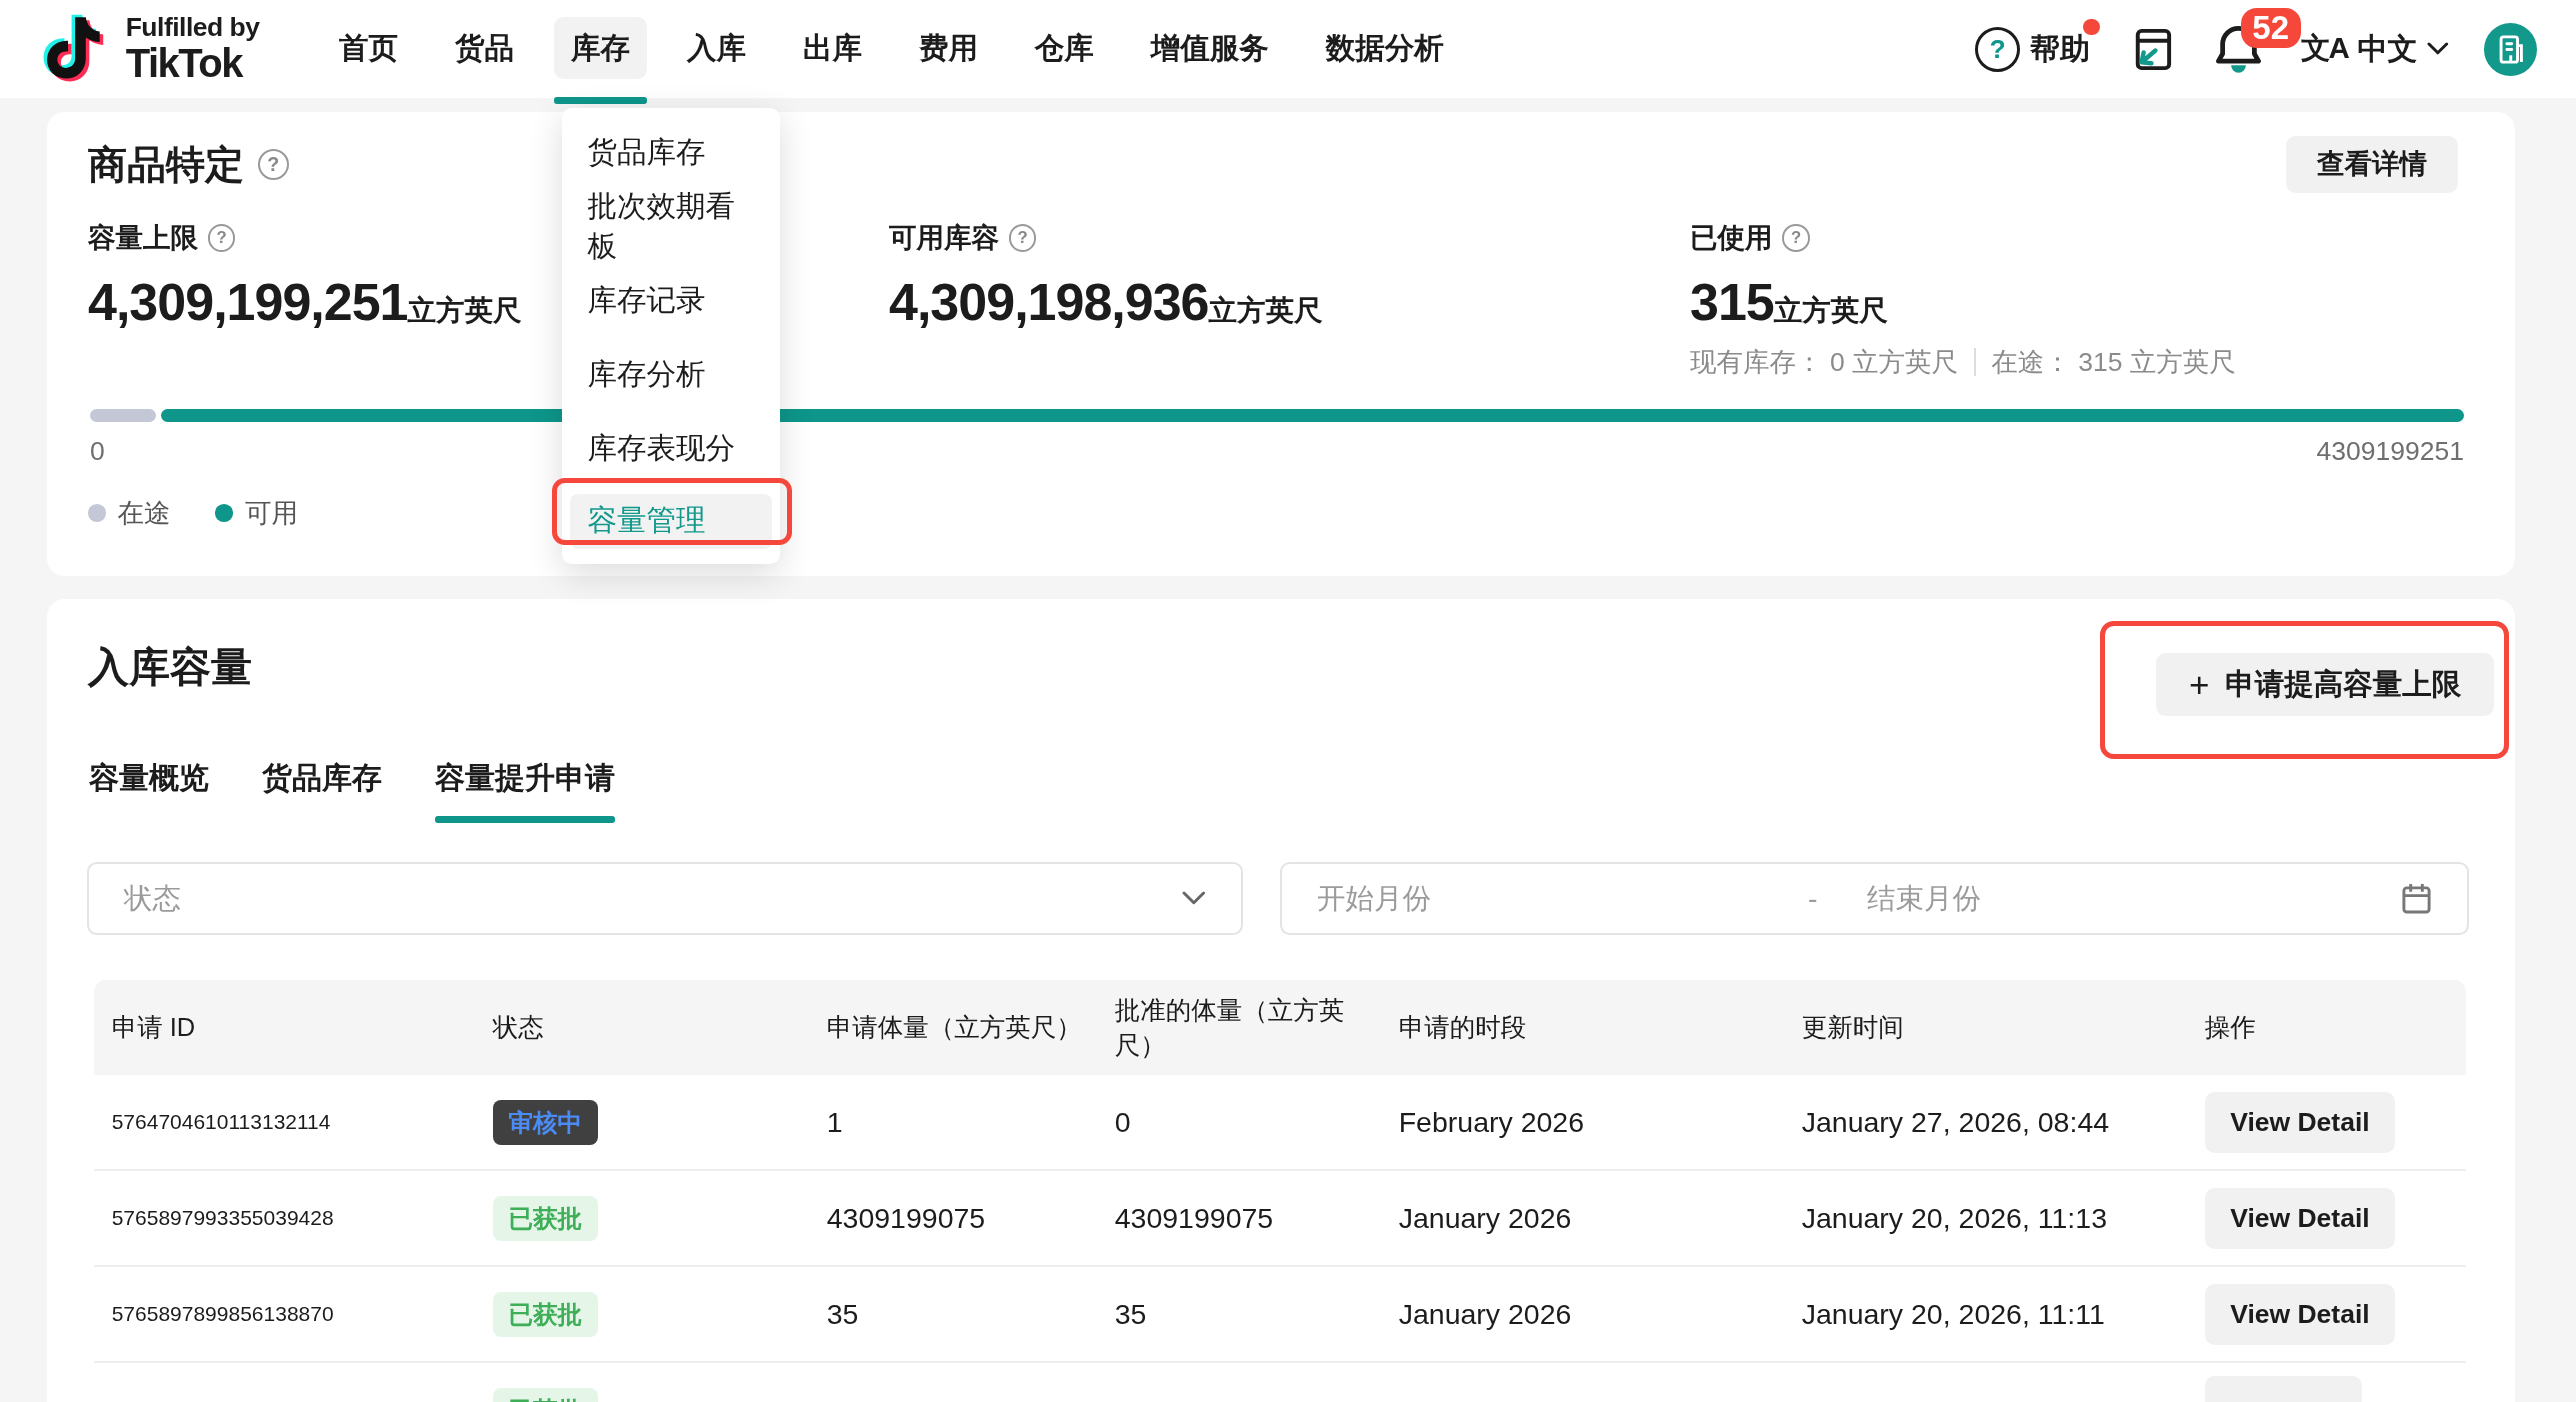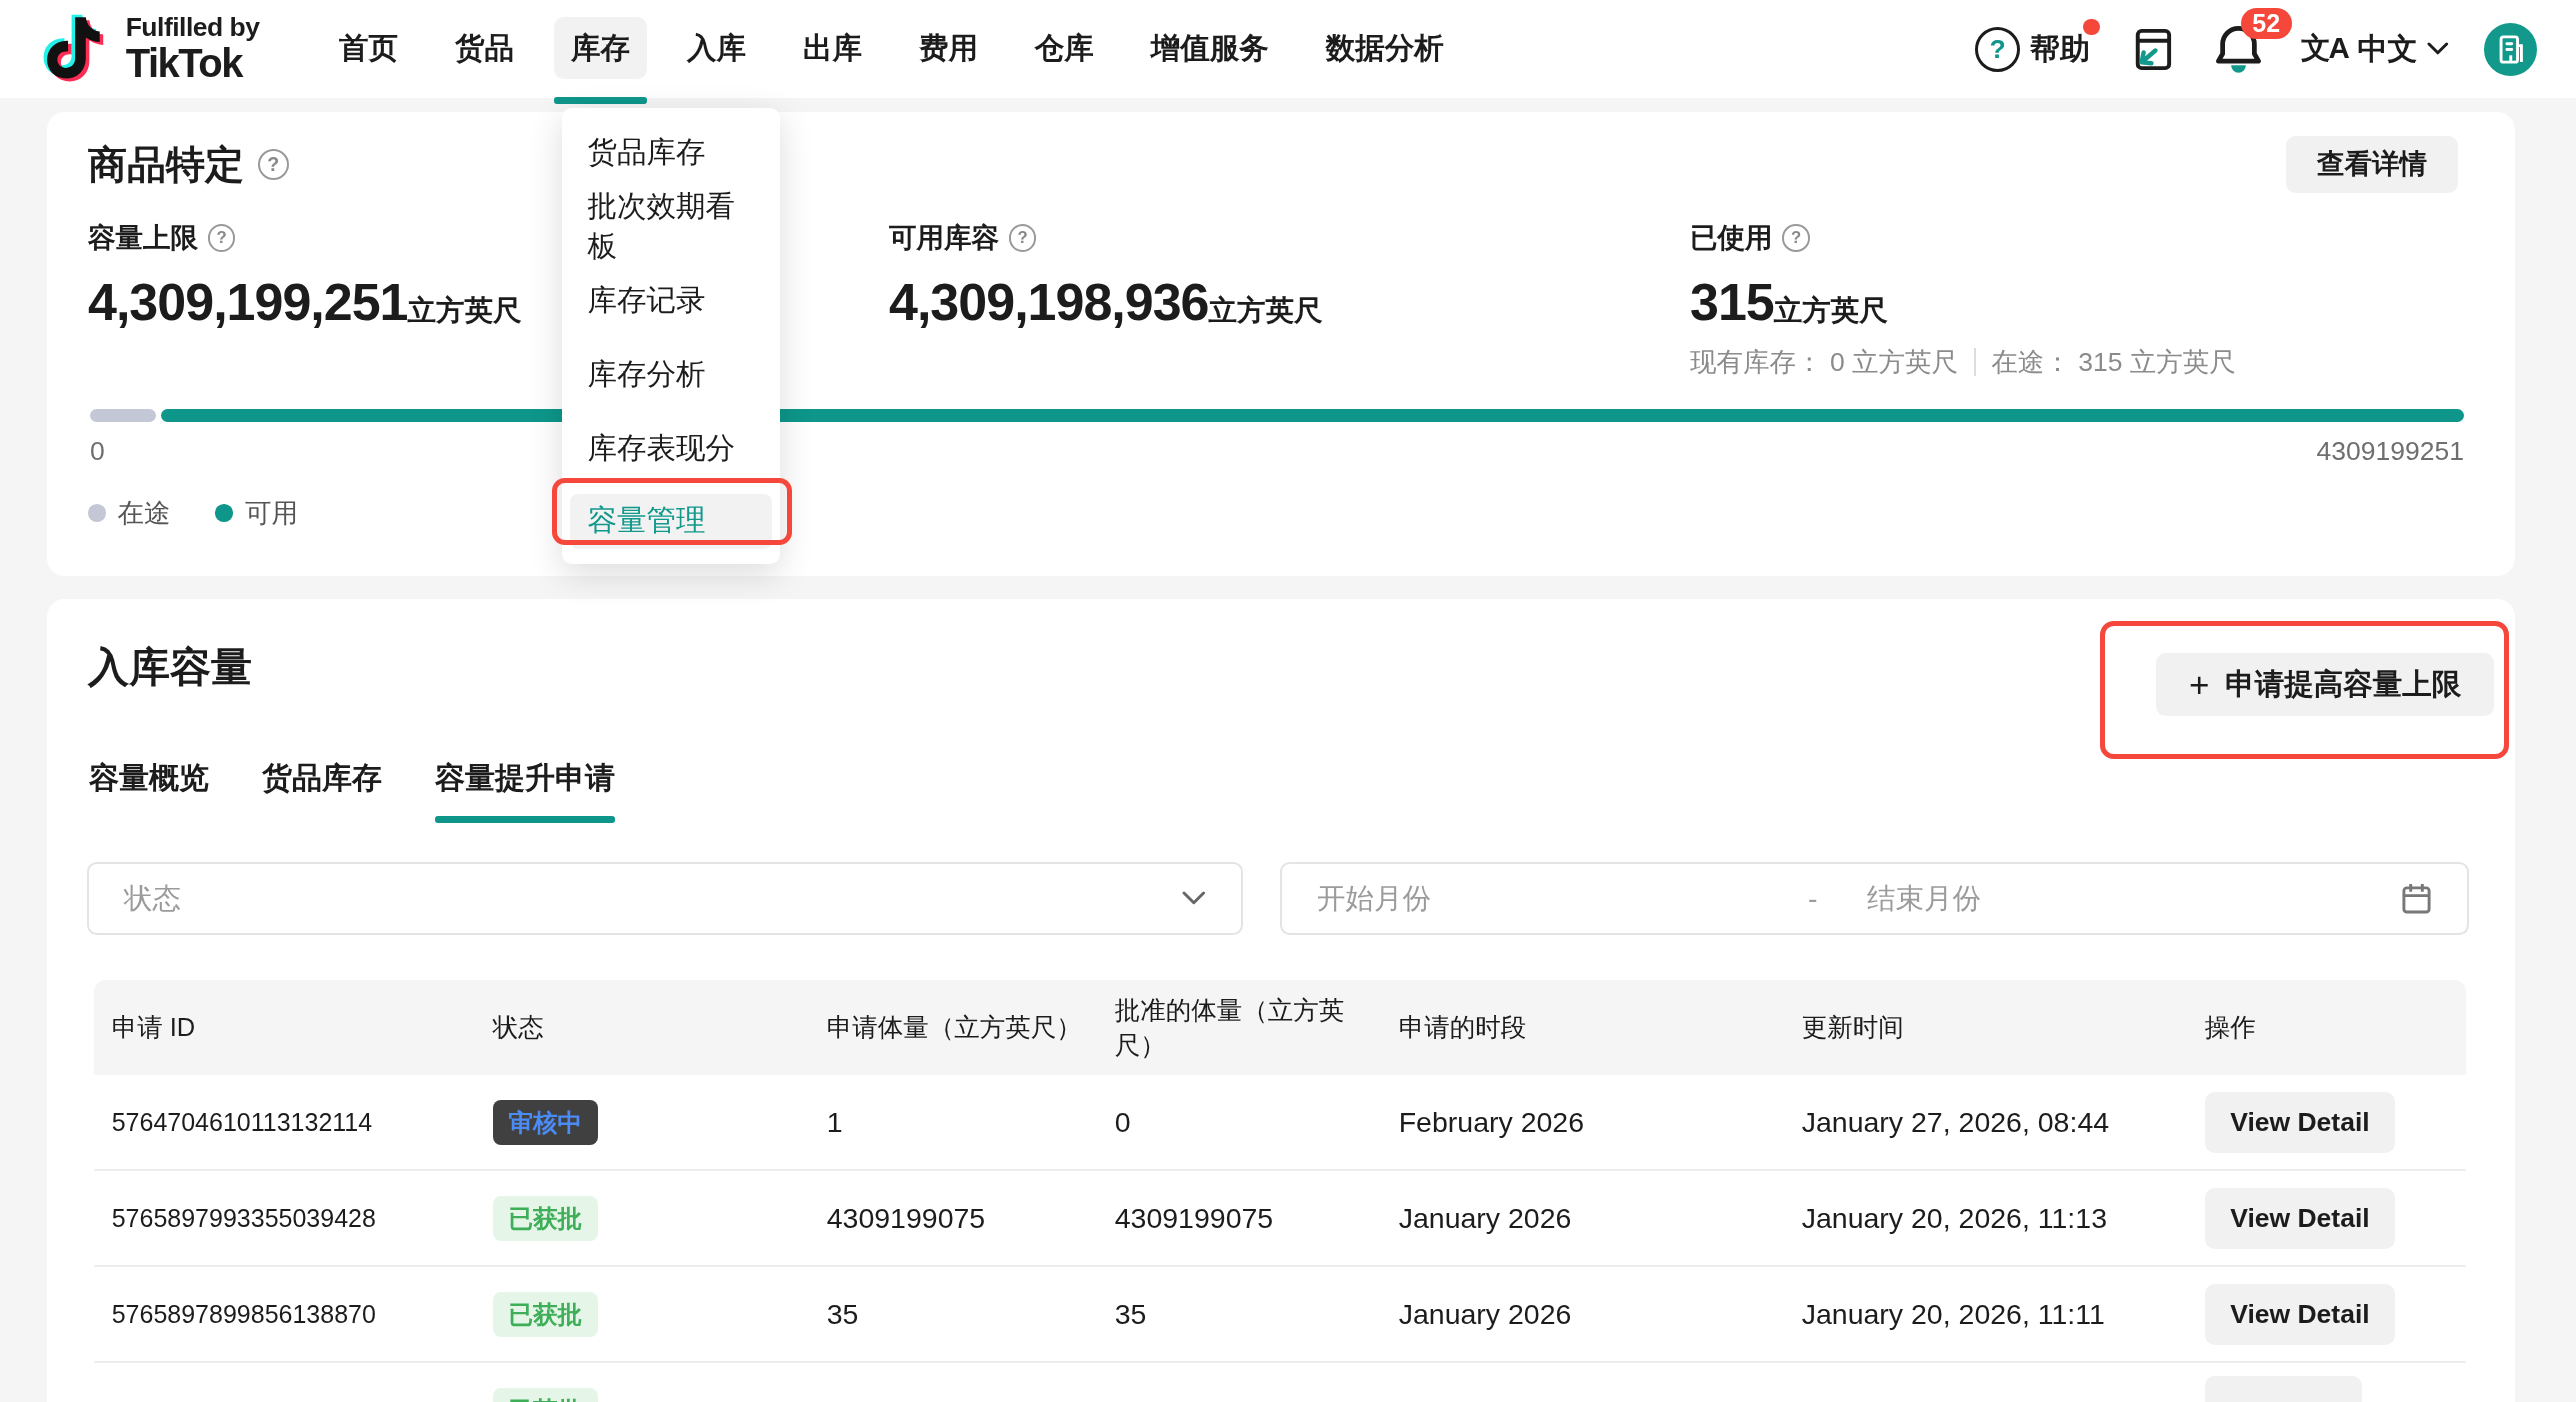--- a/index.html
+++ b/index.html
@@ -15,21 +15,21 @@
   .logo-line2 { font-size:40px; font-weight:800; letter-spacing:-1.5px; }
   .nav { display:flex; align-items:center; height:100%; margin-left:51px; }
   .nav-item { position:relative; height:100%; display:flex; align-items:center; padding:0 16.7px; margin:0 11.8px; font-size:29.5px; font-weight:600; cursor:pointer; }
   .nav-item.active::before { content:""; position:absolute; left:0; right:0; top:16.7px; bottom:18.7px; background:#f2f2f2; border-radius:9.8px; z-index:-1; }
   .nav-item.active::after { content:""; position:absolute; left:0; right:0; bottom:-5.9px; height:6.9px; background:#0e968a; border-radius:2.9px; }
   .header-right { margin-left:auto; display:flex; align-items:center; gap:35px; }
   .help { position:relative; display:flex; align-items:center; gap:9.8px; font-size:30px; font-weight:600; cursor:pointer; }
   .help-circle { width:45px; height:45px; border:3.4px solid #1c1c1c; border-radius:50%; display:flex; align-items:center; justify-content:center; font-size:26.5px; font-weight:700; color:#0e968a; }
   .help-dot { position:absolute; top:-7.9px; right:-9.8px; width:16.7px; height:16.7px; border-radius:50%; background:#f5483b; }
   .icon-btn { position:relative; display:flex; align-items:center; cursor:pointer; }
-  .noti-badge { position:absolute; top:-13.8px; left:29.5px; background:#f5483b; color:#fff; font-size:25px; font-weight:700; padding:1px 11.8px; border-radius:15.7px; }
+  .noti-badge { position:absolute; top:-13.8px; left:29.5px; background:#f5483b; color:#fff; font-size:33px; font-weight:700; padding:1px 11.8px; border-radius:15.7px; }
   .lang { display:flex; align-items:center; gap:9.8px; font-size:30px; font-weight:600; cursor:pointer; }
   .lang-glyph { font-size:29.5px; font-weight:700; letter-spacing:-2px; }
   .avatar { width:53px; height:53px; border-radius:50%; background:#12998c; display:flex; align-items:center; justify-content:center; cursor:pointer; }
 
   
   .card { position:absolute; background:#fff; border-radius:17.7px; }
   .card1 { left:47px; top:112px; width:2468px; height:464px; }
   .card2 { left:47px; top:599px; width:2468px; height:865px; }
 
   .c1-title { position:absolute; left:41px; top:25.5px; display:flex; align-items:center; gap:13.8px; font-size:39px; font-weight:700; }
@@ -82,21 +82,21 @@
   .dr-sep { width:59px; }
   .dr-end { flex:1; }
 
   .table { position:absolute; left:47px; top:381px; width:2372px; }
   .thead, .trow { display:grid; grid-template-columns:383px 334px 288px 284px 403px 403px 1fr; align-items:center; }
   .thead { background:#f5f5f5; border-radius:11.8px 11.8px 0 0; min-height:95px; font-size:25.5px; font-weight:400; }
   .th { padding:9.8px 13.8px 9.8px 15.7px; line-height:1.35; }
   .th:first-child { padding-left:17.7px; }
   .trow { height:96px; border-bottom:2px solid #ededed; font-size:28.5px; }
   .td { padding:0 15.7px; white-space:nowrap; }
-  .td-id { padding-left:17.7px; font-size:25px; }
+  .td-id { padding-left:17.7px; font-size:21px; }
   .badge { display:inline-flex; align-items:center; height:45px; padding:0 15.7px; border-radius:7.9px; font-size:24.6px; font-weight:600; }
   .badge-pending { color:#4b8bf4; background:#404040; }
   .badge-approved { color:#3fae59; background:#e5f6e9; }
   .view-detail-btn { height:61px; min-width:157px; padding:0 25.5px; font-size:26.5px; font-weight:600; }
 </style>
 </head>
 <body>
 
 <div id="app">
 

